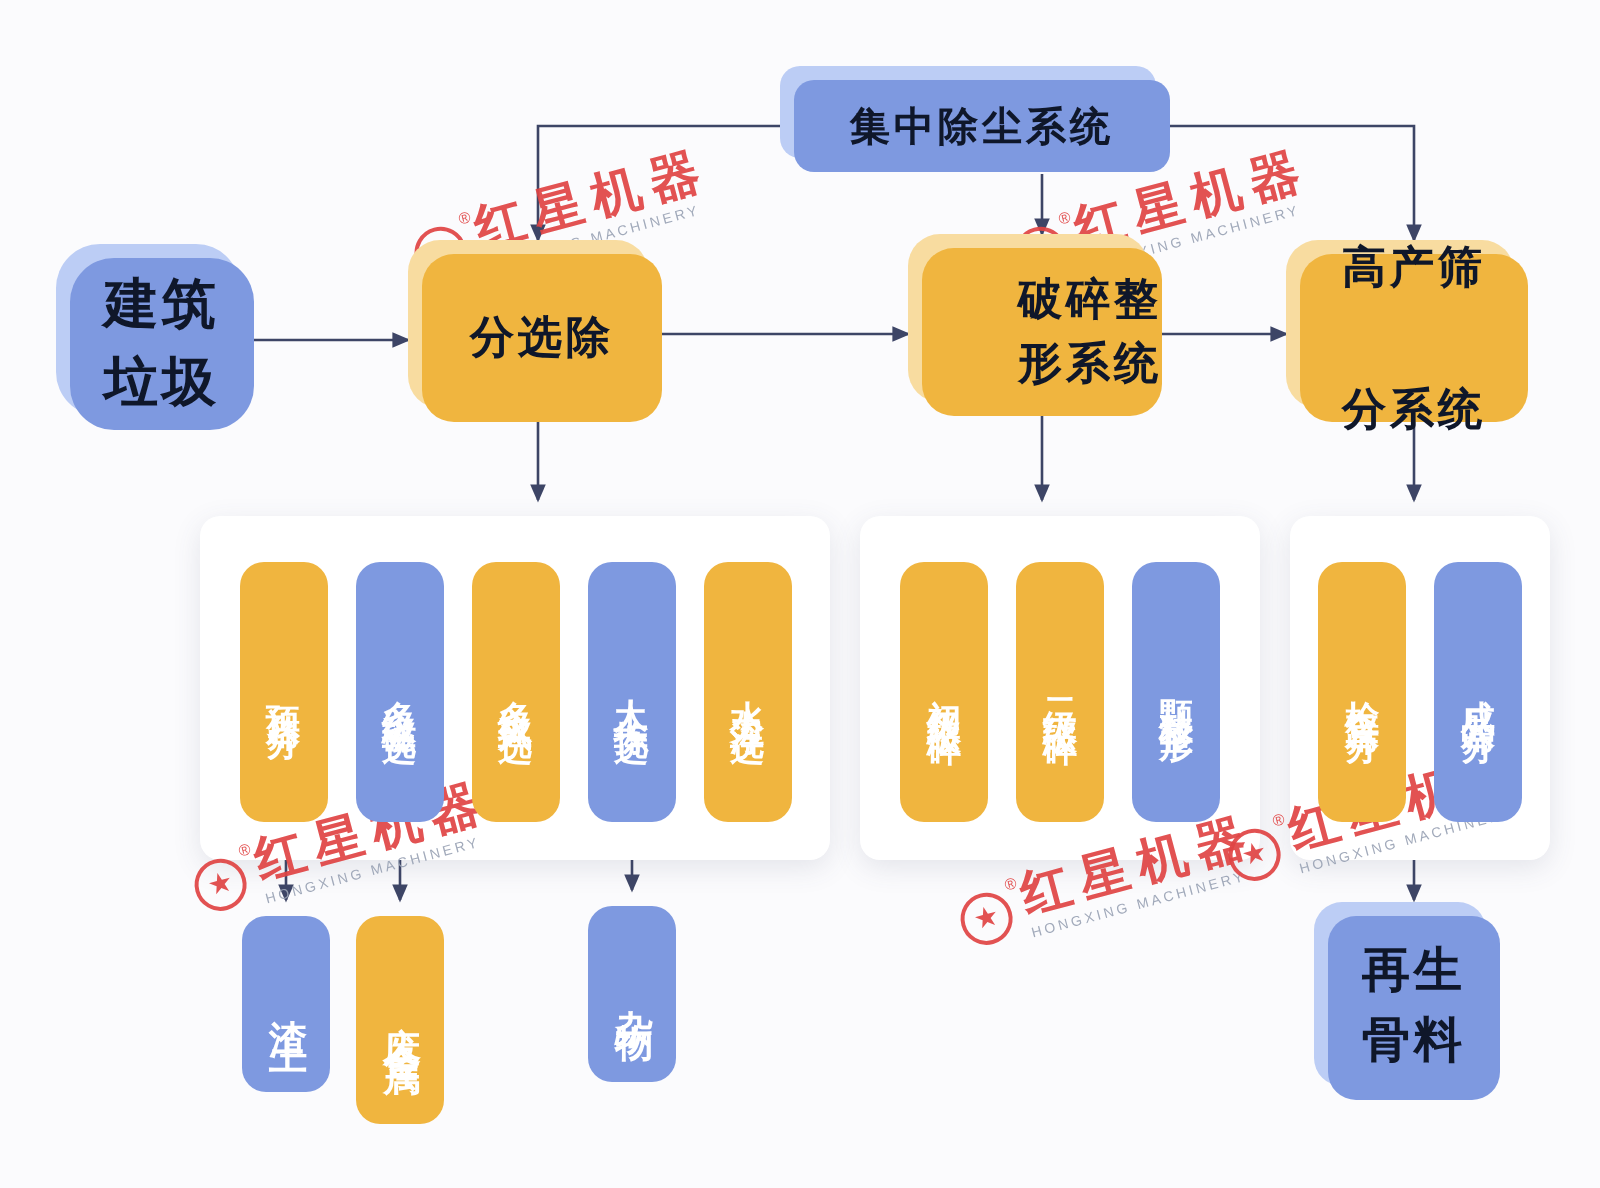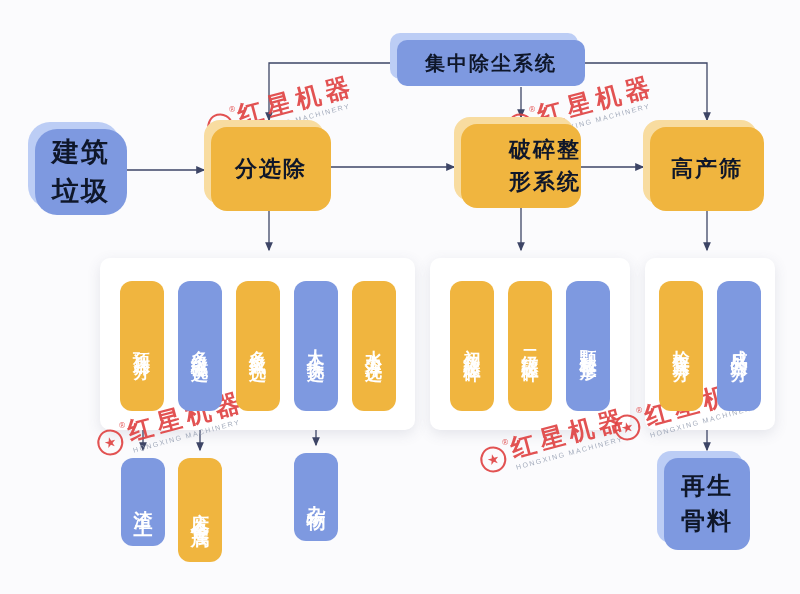--- a/index.html
+++ b/index.html
@@ -213,20 +213,21 @@
     <span class="sys-line">分选除</span>
   </div>
 
   <div class="major" id="sys-crushing" data-color="yellow">
     <span class="sys-line">破碎整</span>
     <span class="sys-line">形系统</span>
   </div>
 
   <div class="major" id="sys-screening" data-color="yellow">
     <span class="sys-line">高产筛</span>
+    <span class="sys-line">分系统</span>
   </div>
 
   <div class="outv" id="out-muck" data-color="blue">
     <span>渣土</span>
   </div>
   <div class="outv" id="out-metal" data-color="yellow">
     <span>废金属</span>
   </div>
   <div class="outv" id="out-debris" data-color="blue">
     <span>杂物</span>

